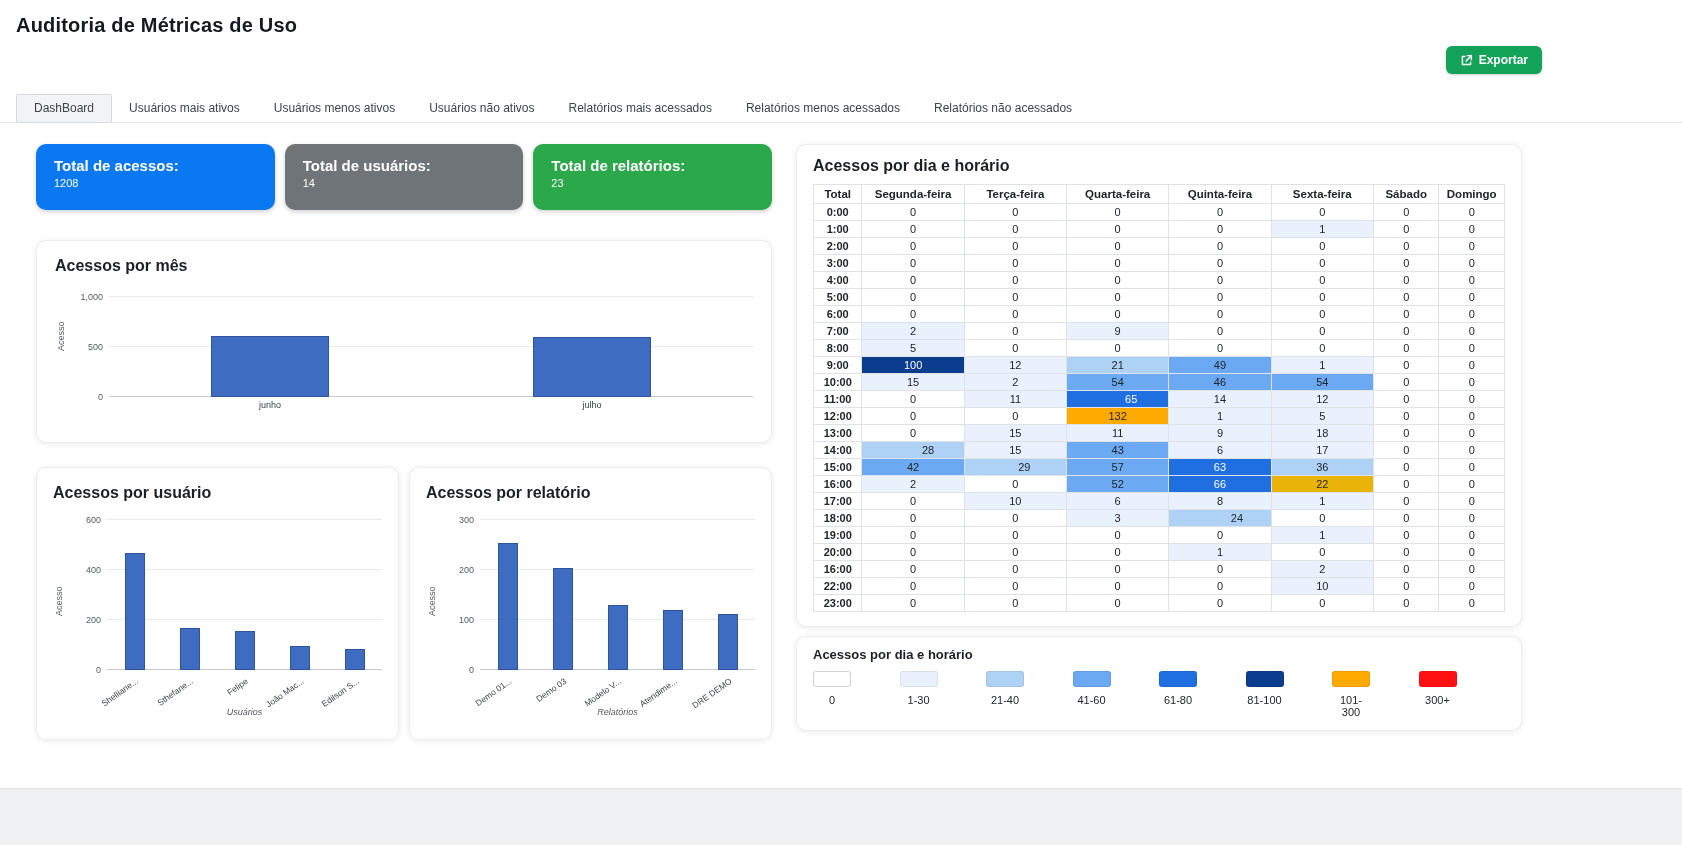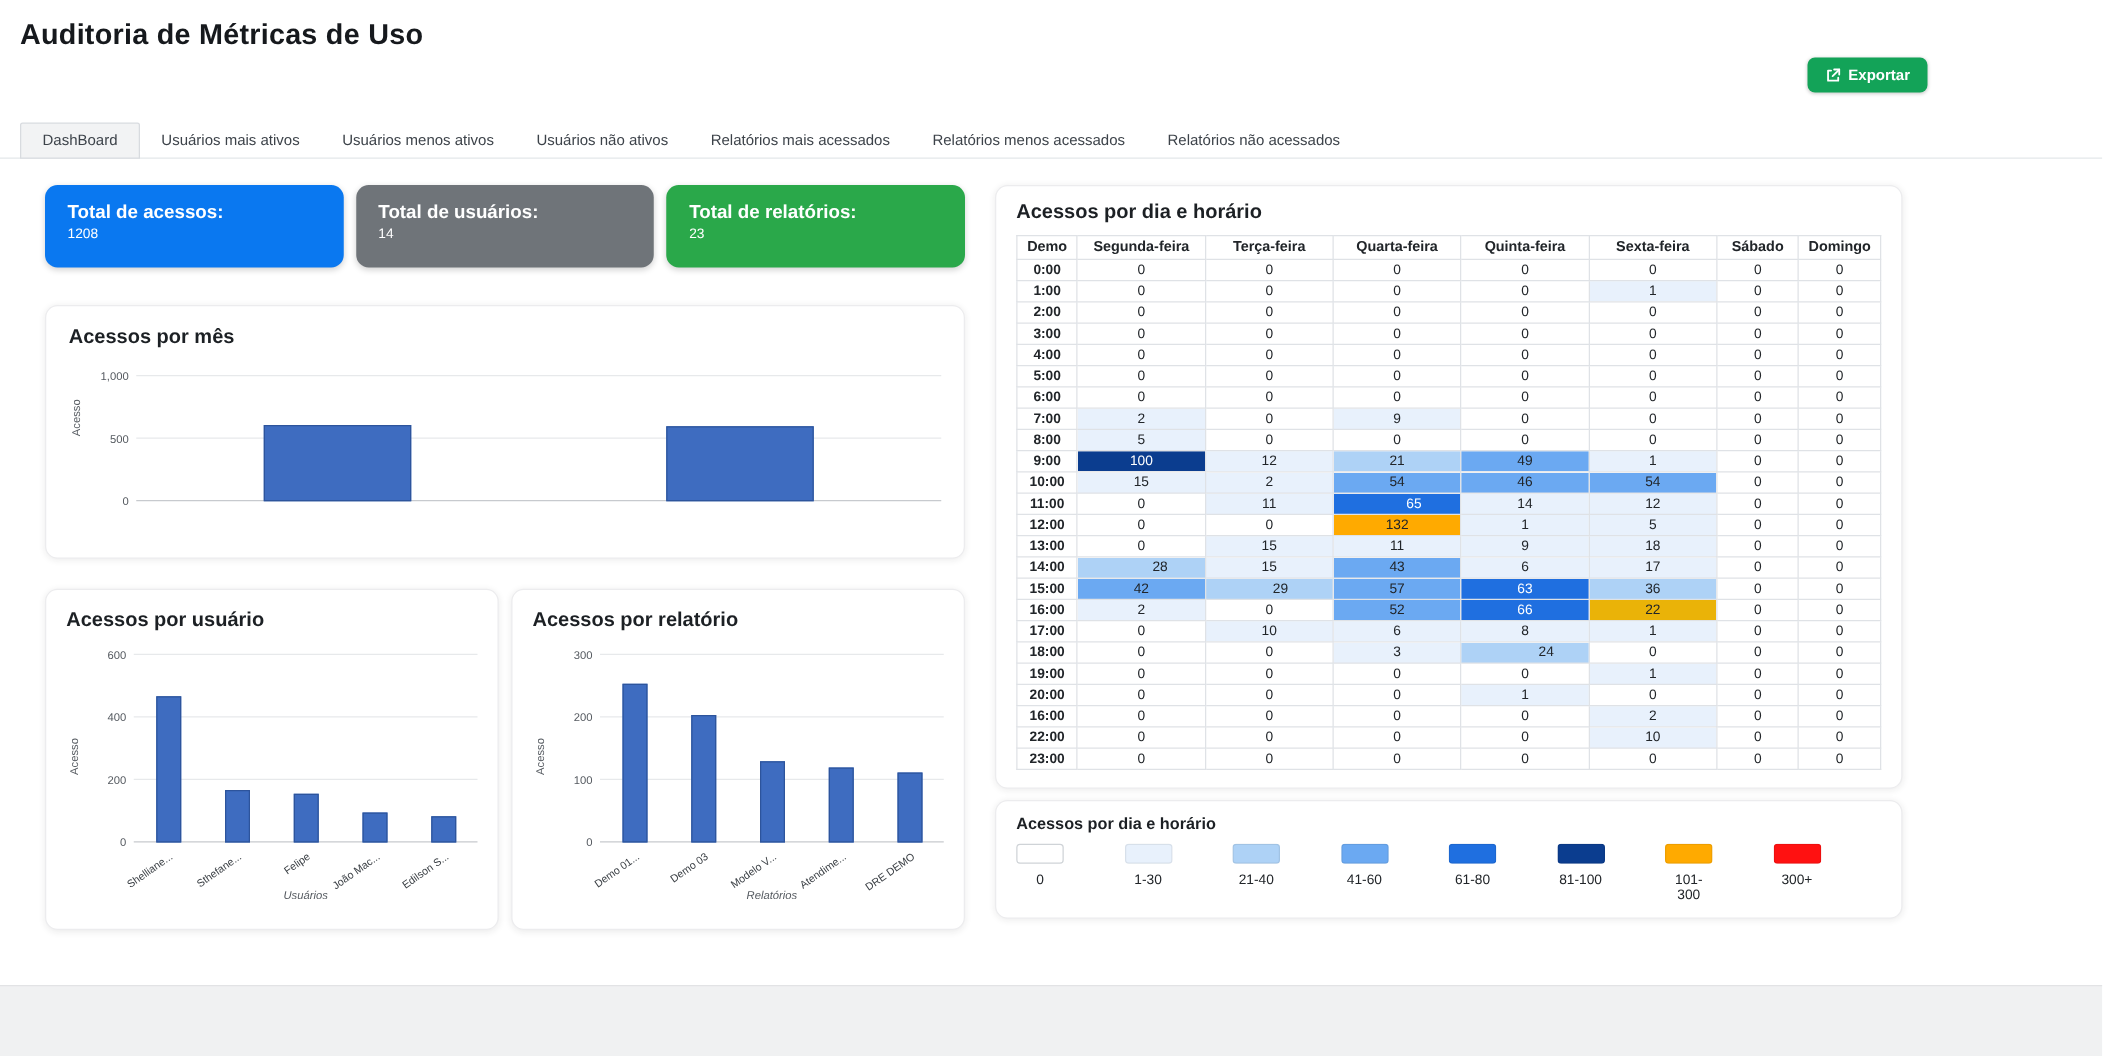--- a/index.html
+++ b/index.html
@@ -12,21 +12,21 @@
     position: relative;
     width: 1682px;
     height: 845px;
     background: #ffffff;
     overflow: hidden;
   }
 
   
   .header { padding: 14px 16px 0; }
   .page-title {
-    font-size: 23px;
+    font-size: 20px;
     font-weight: 700;
     color: #16191d;
     letter-spacing: .2px;
   }
   .export-btn {
     position: absolute;
     top: 46px;
     right: 140px;
     display: inline-flex;
     align-items: center;
@@ -260,20 +260,24 @@
                 <div class="ytick" data-name="y-tick-label" style="bottom: 100%;">1,000</div>
                 <div class="bars" data-name="bars-group">
                   <div class="bar-slot" data-name="bar-slot">
                     <div class="bar" data-name="bar-junho" style="height: 61.2%; background: rgb(62, 108, 192);"></div>
                   </div>
                   <div class="bar-slot" data-name="bar-slot">
                     <div class="bar" data-name="bar-julho" style="height: 59.6%; background: rgb(62, 108, 192);"></div>
                   </div>
                 </div>
               </div>
+            <div class="xlabels" data-name="x-axis-labels">
+                <div class="xslot" data-name="x-label-slot"><span class="xcat" data-name="x-category-label">junho</span></div>
+                <div class="xslot" data-name="x-label-slot"><span class="xcat" data-name="x-category-label">julho</span></div>
+              </div>
           </div>
         </div>
       </div>
 
       <div class="row2" data-name="charts-row">
         <div class="card" data-name="card-acessos-por-usuario">
           <div class="card-title" data-name="chart-title-acessos-por-usuario">Acessos por usuário</div>
           <div class="chart chart-narrow rotated" data-name="bar-chart-acessos-por-usuario">
             <div class="ylab" data-name="y-axis-title">Acesso</div>
             <div class="plotwrap" data-name="plot-wrapper">
@@ -392,21 +396,21 @@
               <col style="width: 14.36%;">
               <col style="width: 14.36%;">
               <col style="width: 14.36%;">
               <col style="width: 14.36%;">
               <col style="width: 14.36%;">
               <col style="width: 9.2%;">
               <col style="width: 9.2%;">
             </colgroup>
             <thead>
               <tr data-name="heatmap-header-row">
-                <th data-name="heatmap-col-header-hora">Demo</th>
+                <th data-name="heatmap-col-header-hora">Total</th>
                 <th data-name="heatmap-col-header-segunda-feira">Segunda-feira</th>
                 <th data-name="heatmap-col-header-terca-feira">Terça-feira</th>
                 <th data-name="heatmap-col-header-quarta-feira">Quarta-feira</th>
                 <th data-name="heatmap-col-header-quinta-feira">Quinta-feira</th>
                 <th data-name="heatmap-col-header-sexta-feira">Sexta-feira</th>
                 <th data-name="heatmap-col-header-sabado">Sábado</th>
                 <th data-name="heatmap-col-header-domingo">Domingo</th>
               </tr>
             </thead>
             <tbody>

